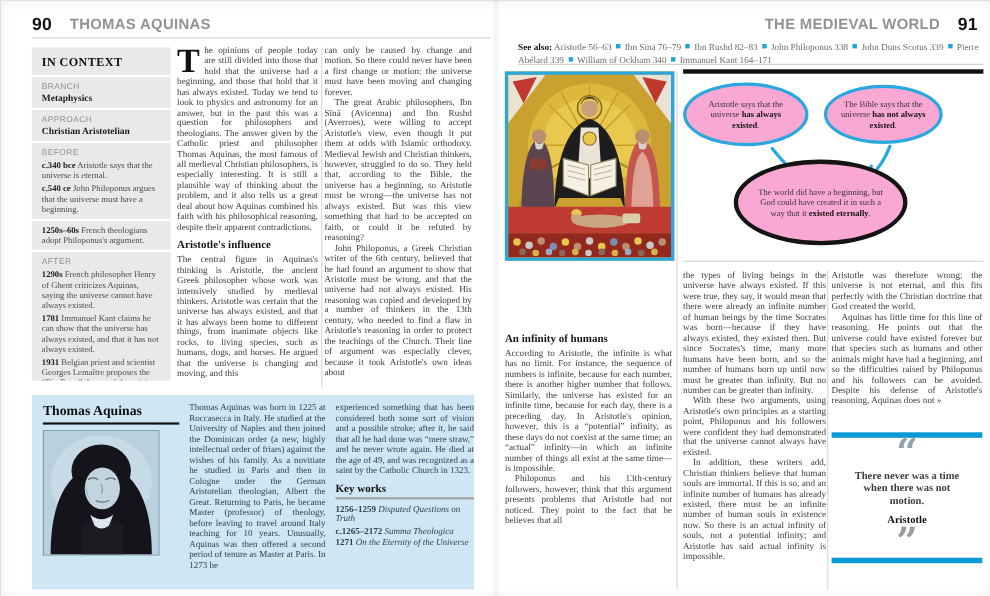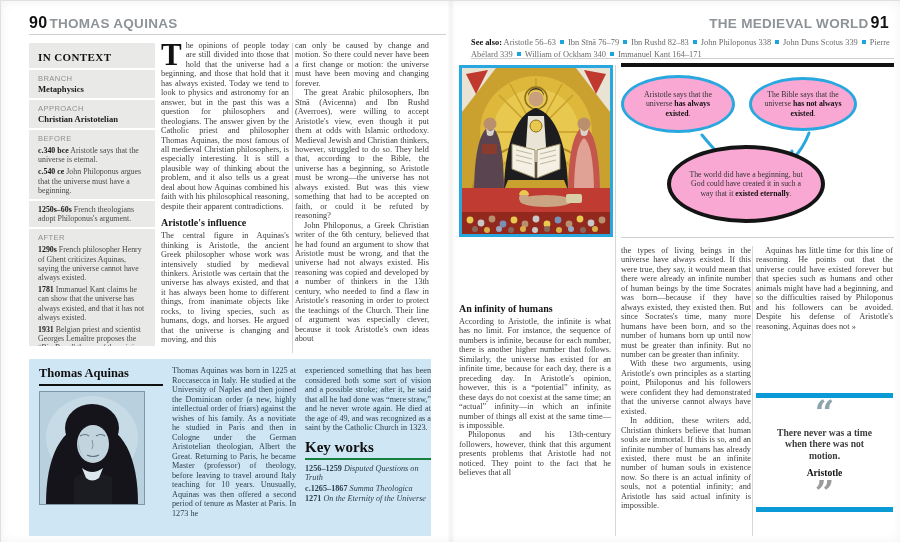--- a/index.html
+++ b/index.html
@@ -2,21 +2,21 @@
 <html><head>
 <meta charset="utf-8">
 <style>
   html,body{margin:0;padding:0;background:#f2f2f2;}
   .canvas{position:relative;width:900px;height:542px;background:#fff;overflow:hidden;
     font-family:"Liberation Serif","DejaVu Serif",serif;color:#3a3a3a;
     border:1px solid #e0e0e0;box-shadow:inset 0 0 12px rgba(0,0,0,0.06);}
   .spine{position:absolute;left:446px;top:0;width:8px;height:542px;
     background:linear-gradient(90deg,rgba(0,0,0,0) 0%,rgba(0,0,0,0.05) 50%,rgba(0,0,0,0) 100%);}
   
-  .hdr{position:absolute;top:13px;display:flex;align-items:center;gap:2px;
+  .hdr{position:absolute;top:13px;display:flex;align-items:flex-start;gap:16px;
     font-family:"Liberation Sans",sans-serif;font-weight:bold;letter-spacing:.3px;}
   .hdr-l{left:28px;}
   .hdr-r{right:12px;}
   .pgnum{font-size:16px;color:#121212;}
   .rhead{font-size:13.5px;color:#8e9397;}
   .hrule{position:absolute;height:1px;background:#cfcfcf;}
   .vrule{position:absolute;width:1px;background:#d6d6d6;}
   
   .ctx{position:absolute;left:28px;top:42px;width:126px;height:303px;background:#e9e9e8;
     box-sizing:border-box;padding:8px 9px;overflow:hidden;}
@@ -37,21 +37,21 @@
     padding:1px 4px 0 0;}
   .lcol1{left:160px;top:40px;width:128px;height:316px;}
   .lcol2{left:294px;top:40px;width:134px;height:316px;}
   
   .bio{position:absolute;left:28px;top:358px;width:402px;height:177px;background:#cfe7f4;
     box-sizing:border-box;padding:7px 10px;display:grid;grid-template-columns:124px 124px 126px;
     grid-column-gap:9px;overflow:hidden;}
   .bio-title{font-weight:bold;font-size:12.5px;color:#101010;border-bottom:2.5px solid #111;
     padding-bottom:3px;margin-bottom:5px;}
   .bio-text{font-size:8.2px;line-height:9.5px;text-align:justify;color:#31424e;}
-  .kw-title{font-weight:bold;font-size:15px;color:#101010;border-bottom:2px solid #15803d;
+  .kw-title{font-weight:bold;font-size:10px;color:#101010;border-bottom:2px solid #a3a3a3;
     padding-bottom:2px;margin:6px 0 4px;}
   .kw-item{font-size:8.2px;line-height:9.5px;color:#31424e;margin-bottom:1px;}
   .kw-item i{font-style:italic;}
   .portrait{width:104px;height:112px;border:1px solid #7d97a6;display:block;}
   
   .seealso{position:absolute;left:470px;top:36px;width:422px;font-size:8.4px;
     line-height:11.5px;color:#6b6b6b;}
   .seealso b{color:#111;}
   .sq{display:inline-block;width:4px;height:4px;background:#1ba5dc;margin:0 4px 1px 4px;}
   .painting{position:absolute;left:458px;top:64px;width:154px;height:172px;
@@ -145,21 +145,21 @@
         <path d="M47,63 q6,3 12,0" stroke="#5a707e" stroke-width="1.2" fill="none"></path>
         <path d="M34,86 q18,-12 38,0 l0,26 l-38,0 Z" fill="#1b1b22"></path>
         <path d="M42,76 q10,8 21,0 l-4,10 q-7,5 -13,0 Z" fill="#dde8ee"></path>
       </svg>
     </div>
     <div class="bio-text">Thomas Aquinas was born in 1225 at Roccasecca in Italy. He studied at the University of Naples and then joined the Dominican order (a new, highly intellectual order of friars) against the wishes of his family. As a novitiate he studied in Paris and then in Cologne under the German Aristotelian theologian, Albert the Great. Returning to Paris, he became Master (professor) of theology, before leaving to travel around Italy teaching for 10 years. Unusually, Aquinas was then offered a second period of tenure as Master at Paris. In 1273 he</div>
     <div>
       <div class="bio-text">experienced something that has been considered both some sort of vision and a possible stroke; after it, he said that all he had done was “mere straw,” and he never wrote again. He died at the age of 49, and was recognized as a saint by the Catholic Church in 1323.</div>
       <div class="kw-title">Key works</div>
       <div class="kw-item"><b>1256–1259</b> <i>Disputed Questions on Truth</i></div>
-      <div class="kw-item"><b>c.1265–1867</b> <i>Summa Theologica</i></div>
+      <div class="kw-item"><b>c.1265–2172</b> <i>Summa Theologica</i></div>
       <div class="kw-item"><b>1271</b> <i>On the Eternity of the Universe</i></div>
     </div>
   </div>
 
   <div class="hdr hdr-r">
     <span class="rhead">THE MEDIEVAL WORLD</span>
     <span class="pgnum">91</span>
   </div>
 
   <div class="seealso">
@@ -282,20 +282,21 @@
     <p>According to Aristotle, the infinite is what has no limit. For instance, the sequence of numbers is infinite, because for each number, there is another higher number that follows. Similarly, the universe has existed for an infinite time, because for each day, there is a preceding day. In Aristotle's opinion, however, this is a “potential” infinity, as these days do not coexist at the same time; an “actual” infinity—in which an infinite number of things all exist at the same time—is impossible.</p>
     <p class="ind">Philoponus and his 13th-century followers, however, think that this argument presents problems that Aristotle had not noticed. They point to the fact that he believes that all</p>
   </div>
   <div class="vrule" style="left:751px;top:245px;height:290px;"></div>
   <div class="col rcol2">
     <p>the types of living beings in the universe have always existed. If this were true, they say, it would mean that there were already an infinite number of human beings by the time Socrates was born—because if they have always existed, they existed then. But since Socrates's time, many more humans have been born, and so the number of humans born up until now must be greater than infinity. But no number can be greater than infinity.</p>
     <p class="ind">With these two arguments, using Aristotle's own principles as a starting point, Philoponus and his followers were confident they had demonstrated that the universe cannot always have existed.</p>
     <p class="ind">In addition, these writers add, Christian thinkers believe that human souls are immortal. If this is so, and an infinite number of humans has already existed, there must be an infinite number of human souls in existence now. So there is an actual infinity of souls, not a potential infinity; and Aristotle has said actual infinity is impossible.</p>
   </div>
   <div class="col rcol3">
+    <p>Aristotle was therefore wrong; the universe is not eternal, and this fits perfectly with the Christian doctrine that God created the world.</p>
     <p class="ind">Aquinas has little time for this line of reasoning. He points out that the universe could have existed forever but that species such as humans and other animals might have had a beginning, and so the difficulties raised by Philoponus and his followers can be avoided. Despite his defense of Aristotle's reasoning, Aquinas does not »</p>
   </div>
 
   <div class="quote">
     <div class="qbar"></div>
     <div class="qmark">“</div>
     <div class="qtext">There never was a time when there was not motion.</div>
     <div class="qattr">Aristotle</div>
     <div class="qmark close">”</div>
     <div class="qbar"></div>

